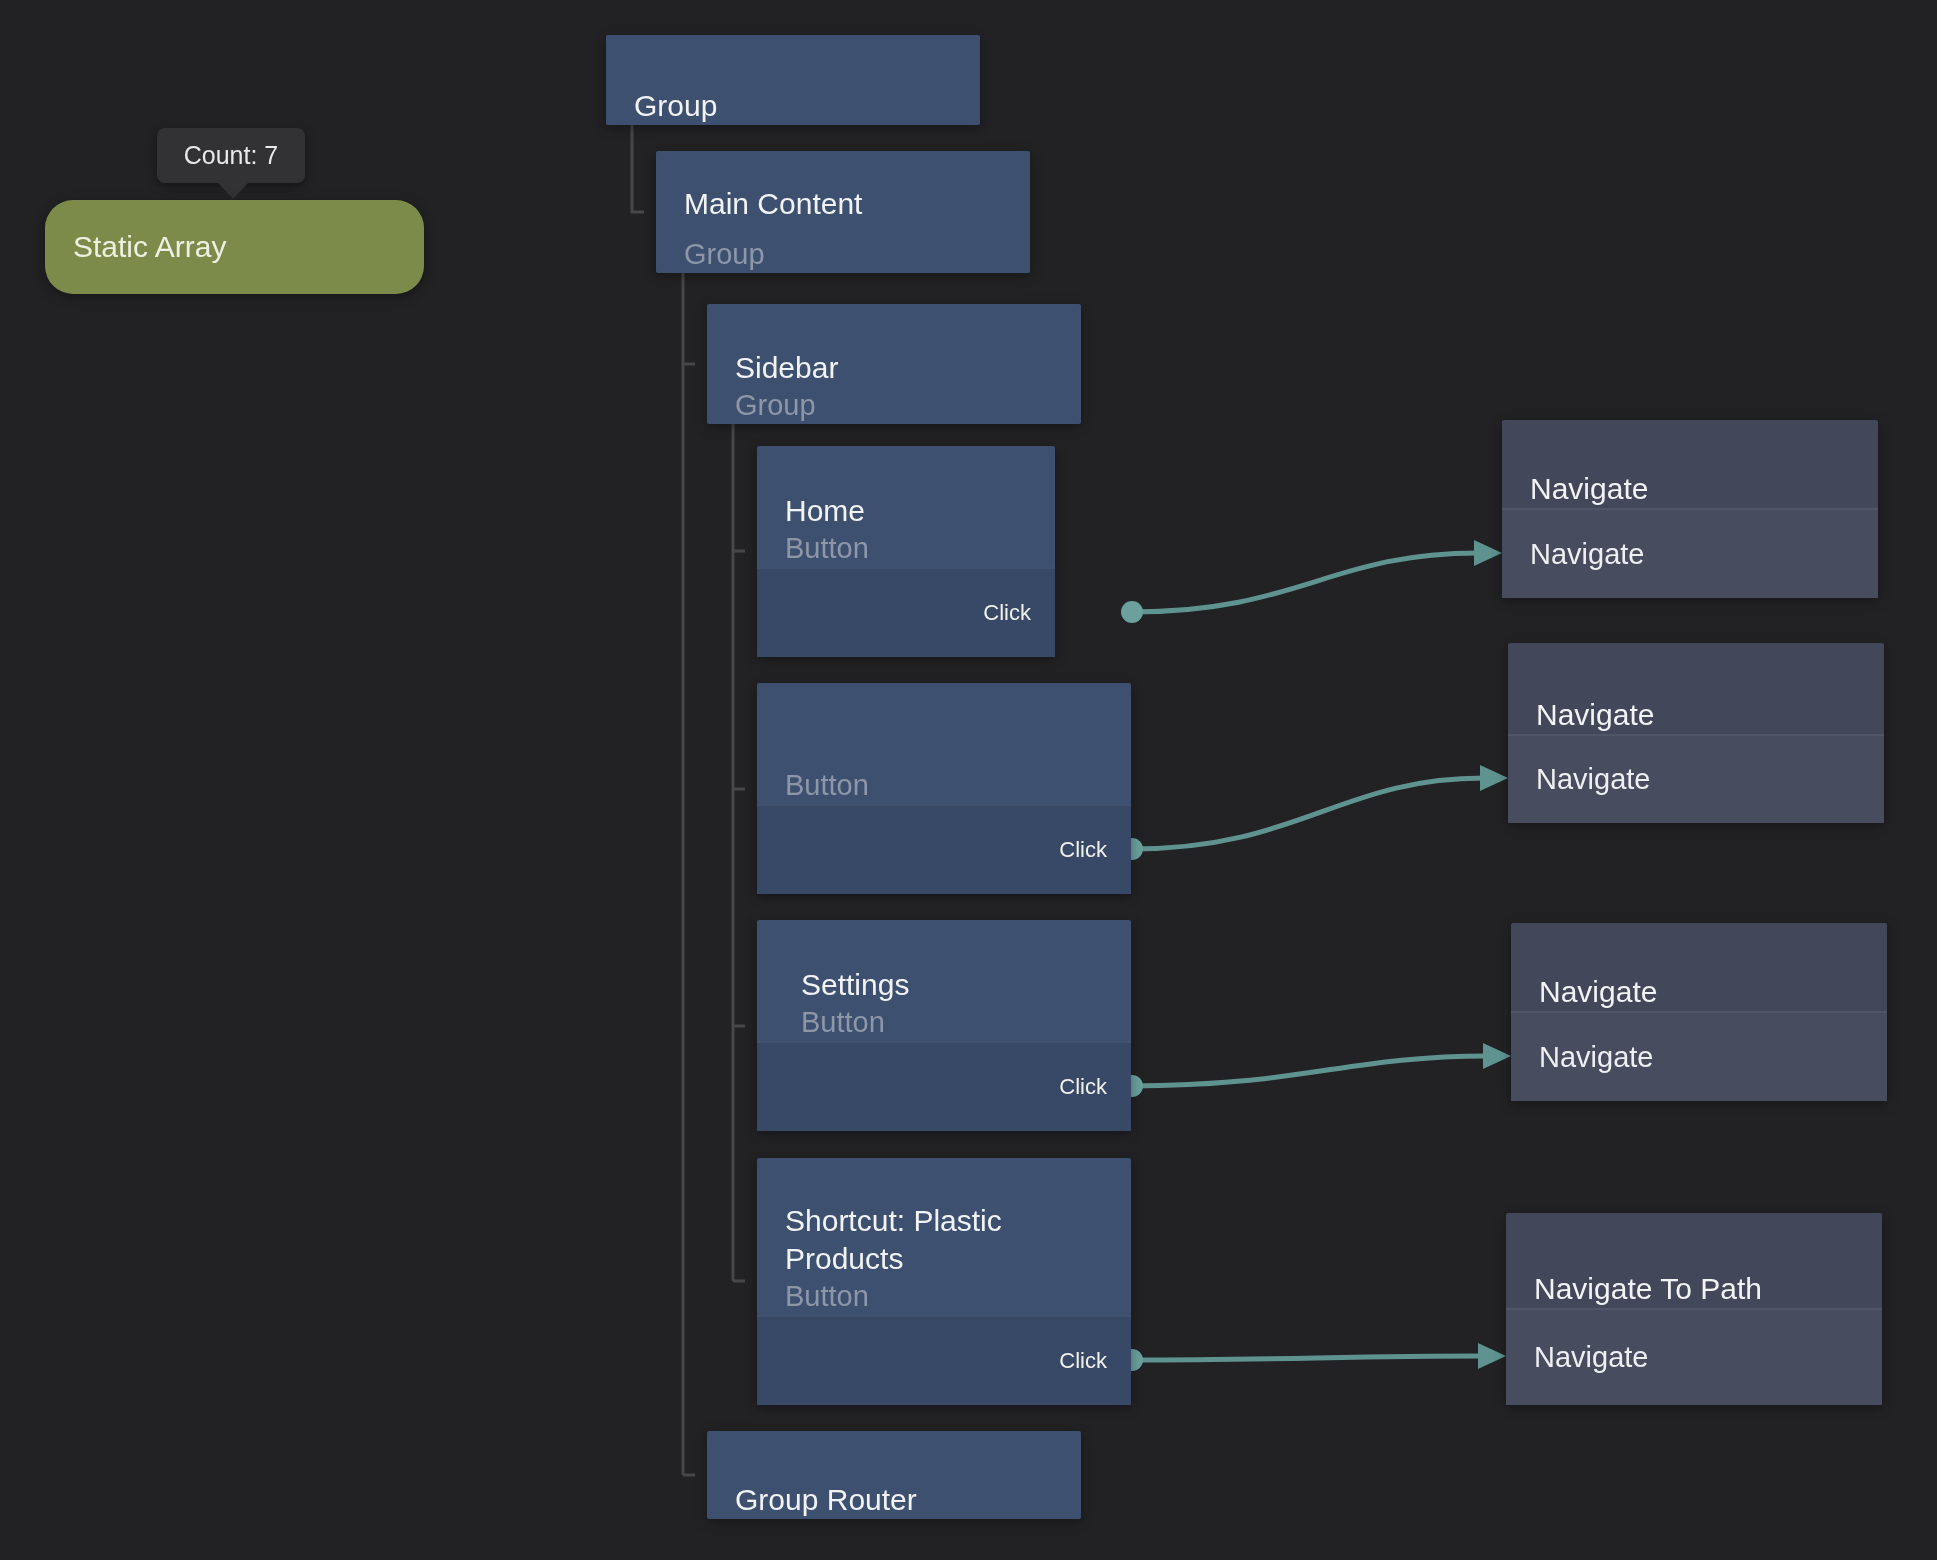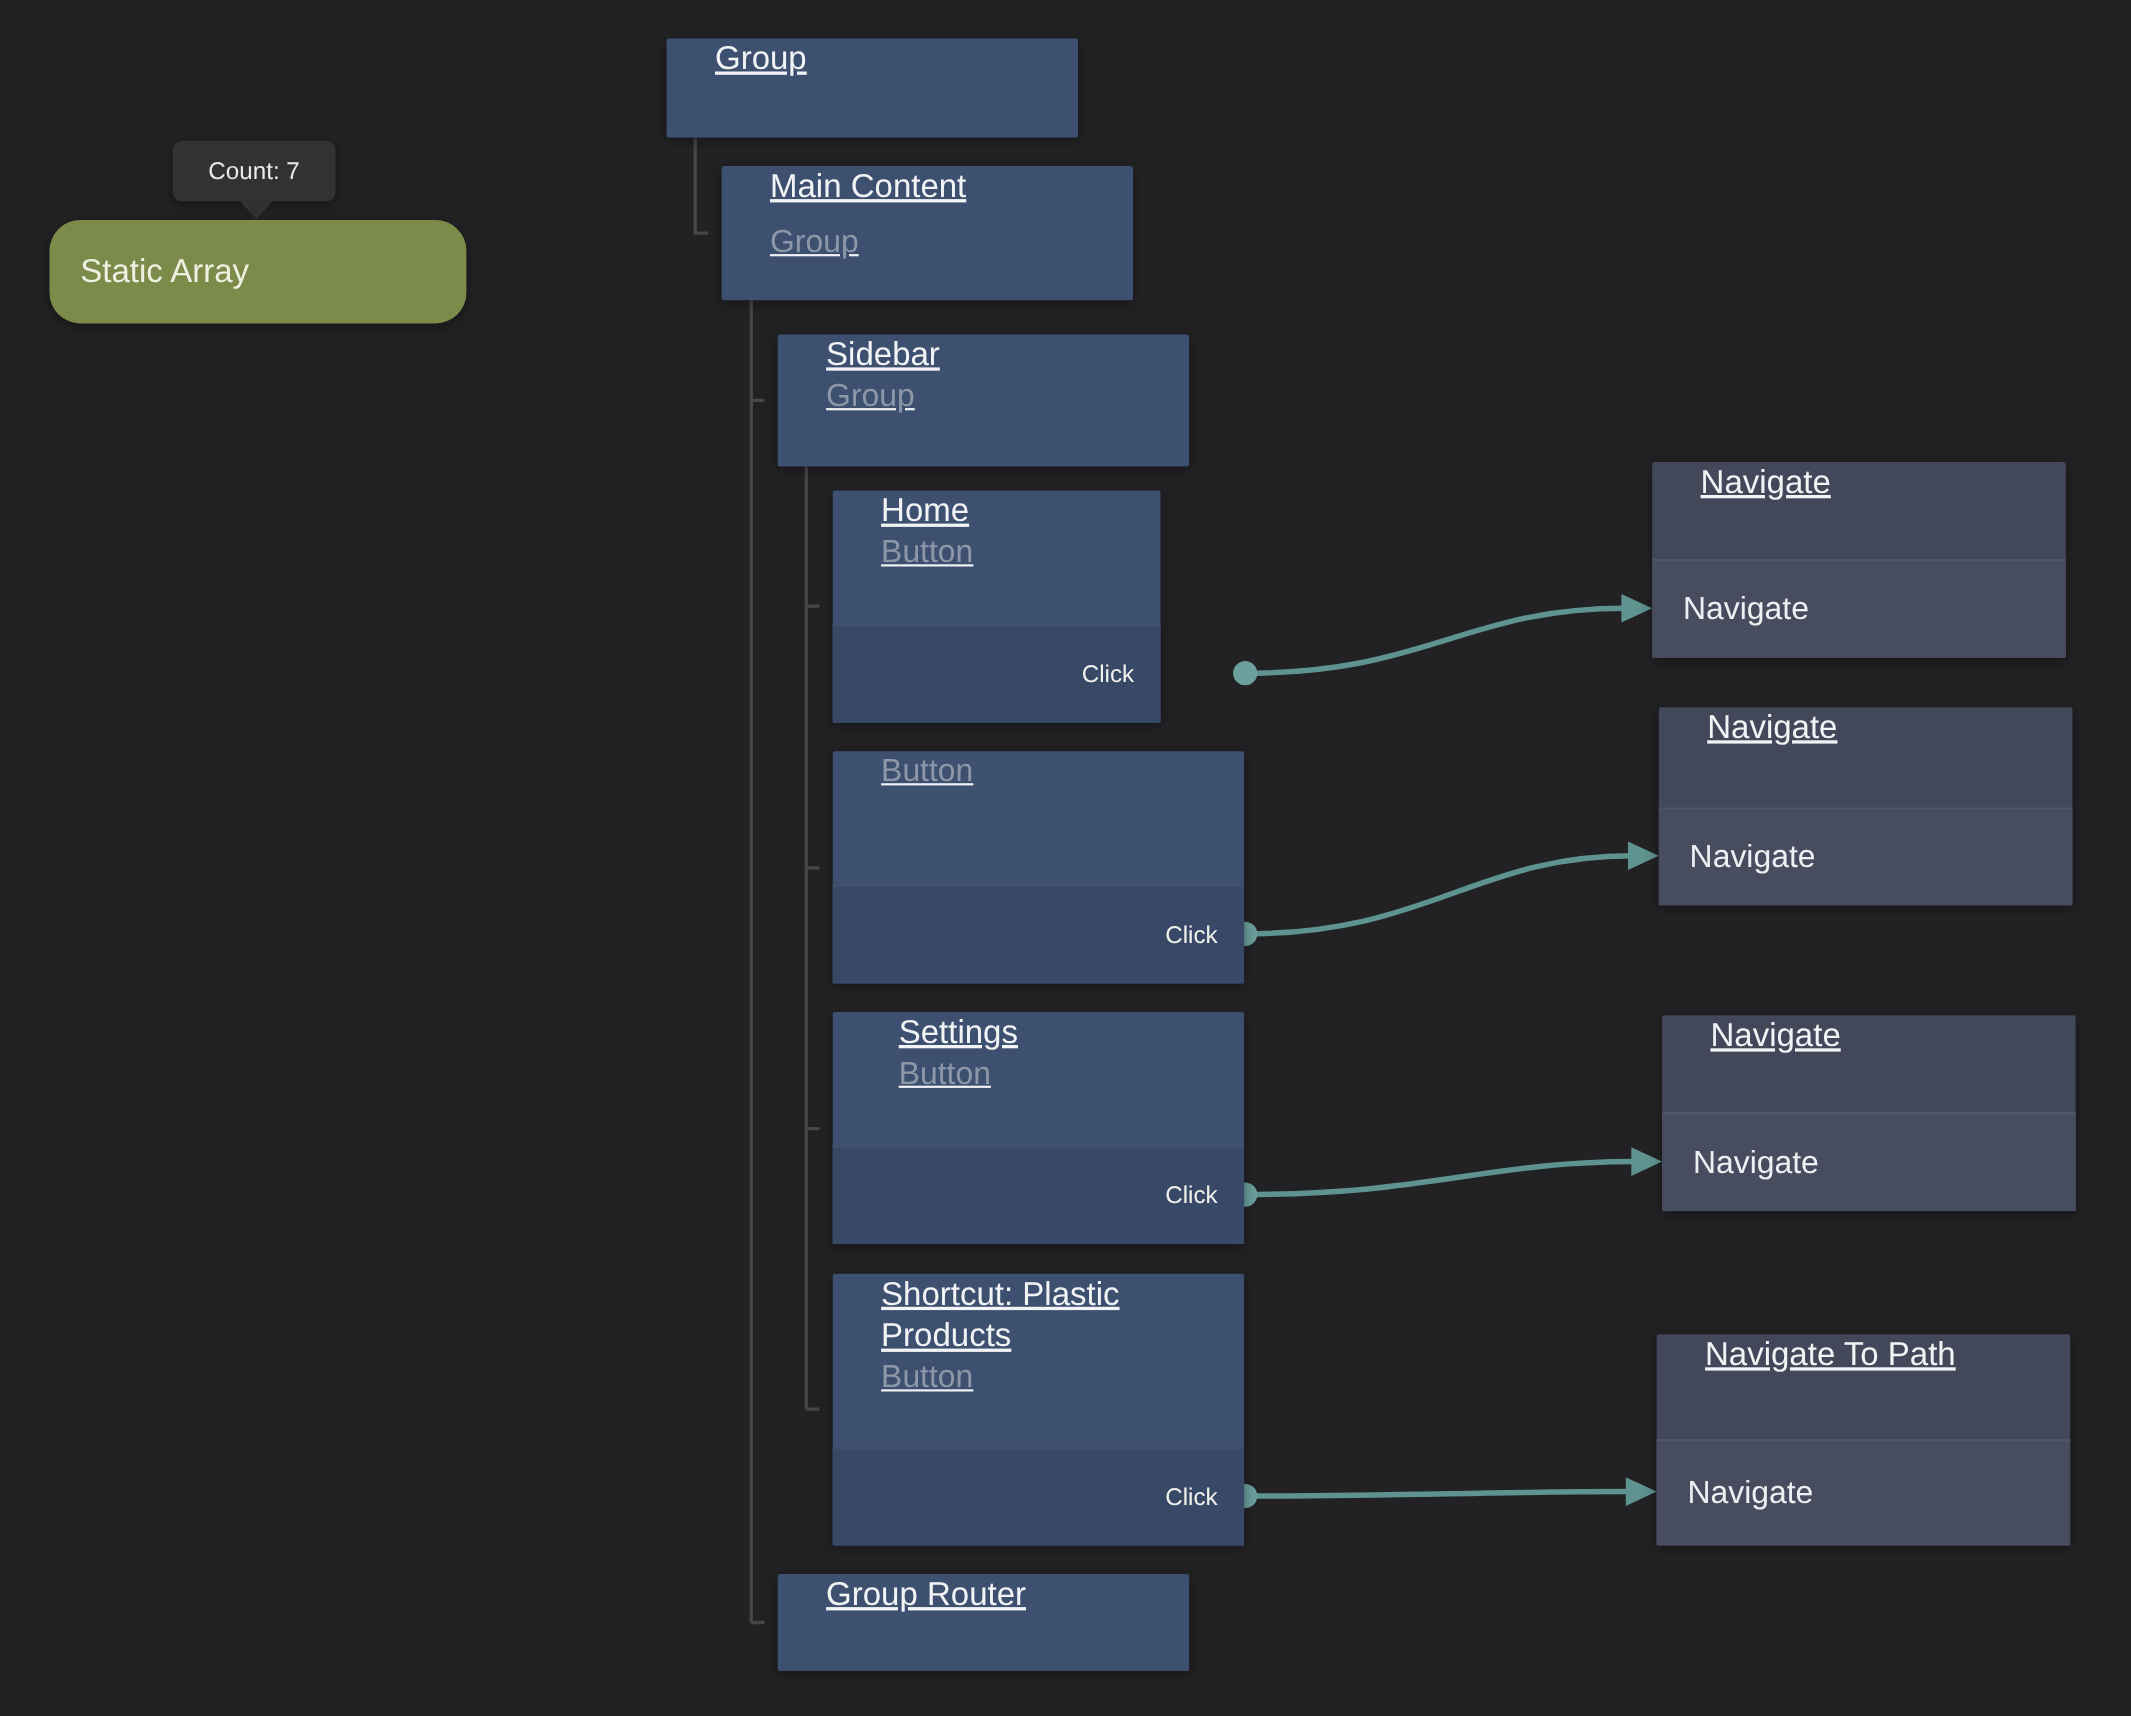--- a/index.html
+++ b/index.html
@@ -38,25 +38,24 @@
     position:absolute;
     box-shadow:0 3px 12px rgba(0,0,0,.35);
     border-radius:2px;
     color:var(--title-text);
   }
   .n-blue{background:var(--node-blue-header);}
   .n-gray{background:var(--node-gray-header);}
   .n-head{
     display:flex;
     flex-direction:column;
-    justify-content:flex-start;
-    padding-left:44px;
+    justify-content:flex-end;
+    padding-left:28px;
     padding-right:20px;
     box-sizing:border-box;
-    text-decoration:underline;
   }
   .n-title{
     font-size:30px;
     line-height:38px;
     color:var(--title-text);
   }
   .n-sub{
     font-size:29px;
     line-height:37px;
     color:var(--subtitle-text);
@@ -86,21 +85,21 @@
     left:157px;
     top:128px;
     width:148px;
     height:55px;
     background:var(--tooltip-bg);
     border-radius:8px;
     box-shadow:0 3px 10px rgba(0,0,0,.4);
     display:flex;
     align-items:center;
     justify-content:center;
-    font-size:22px;
+    font-size:25px;
     color:#E9E9E9;
   }
   .tooltip::after{
     content:"";
     position:absolute;
     left:61px;
     top:100%;
     border-left:15px solid transparent;
     border-right:15px solid transparent;
     border-top:16px solid var(--tooltip-bg);

